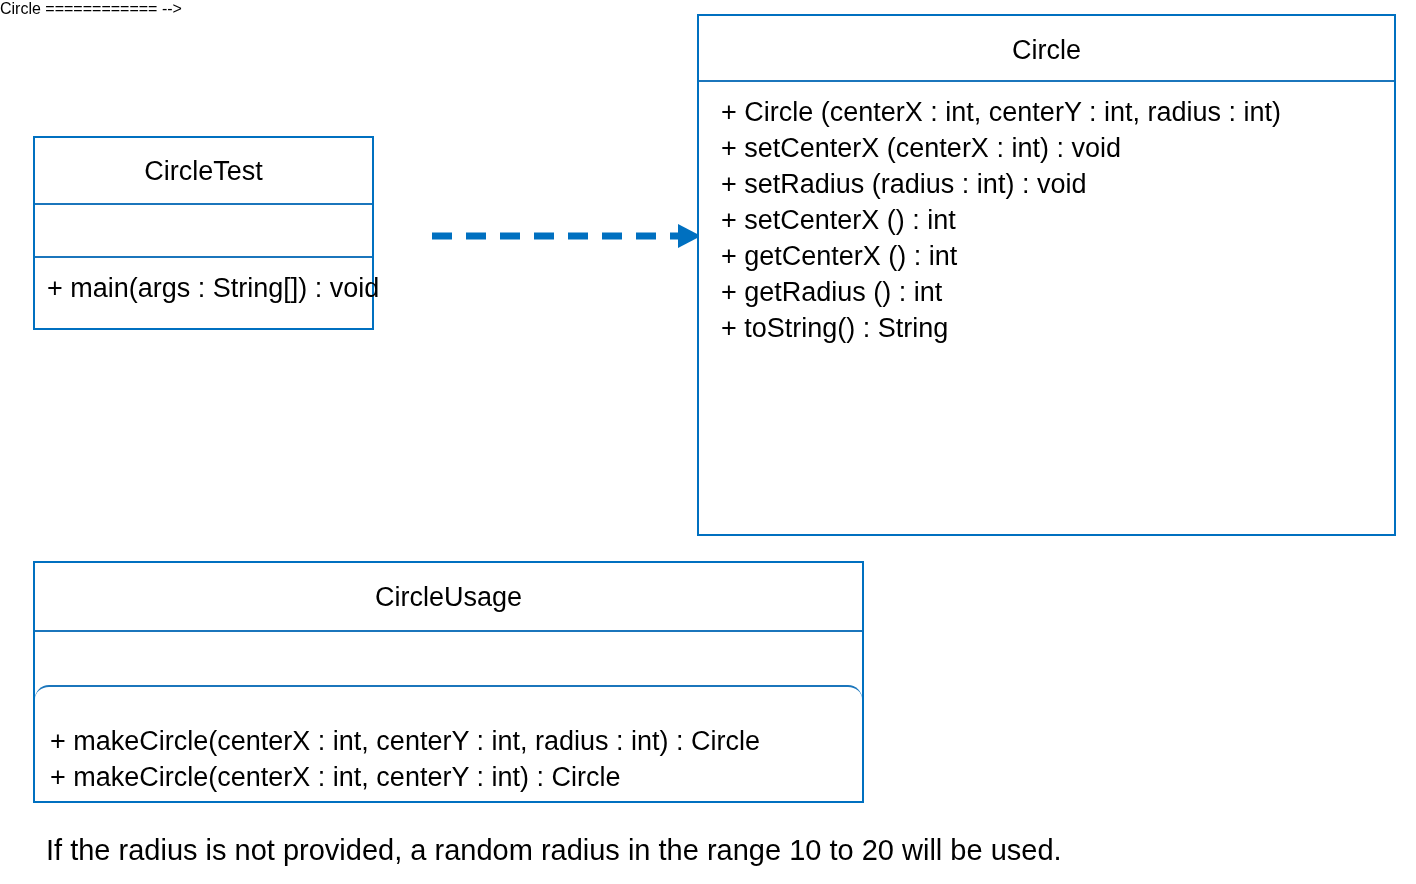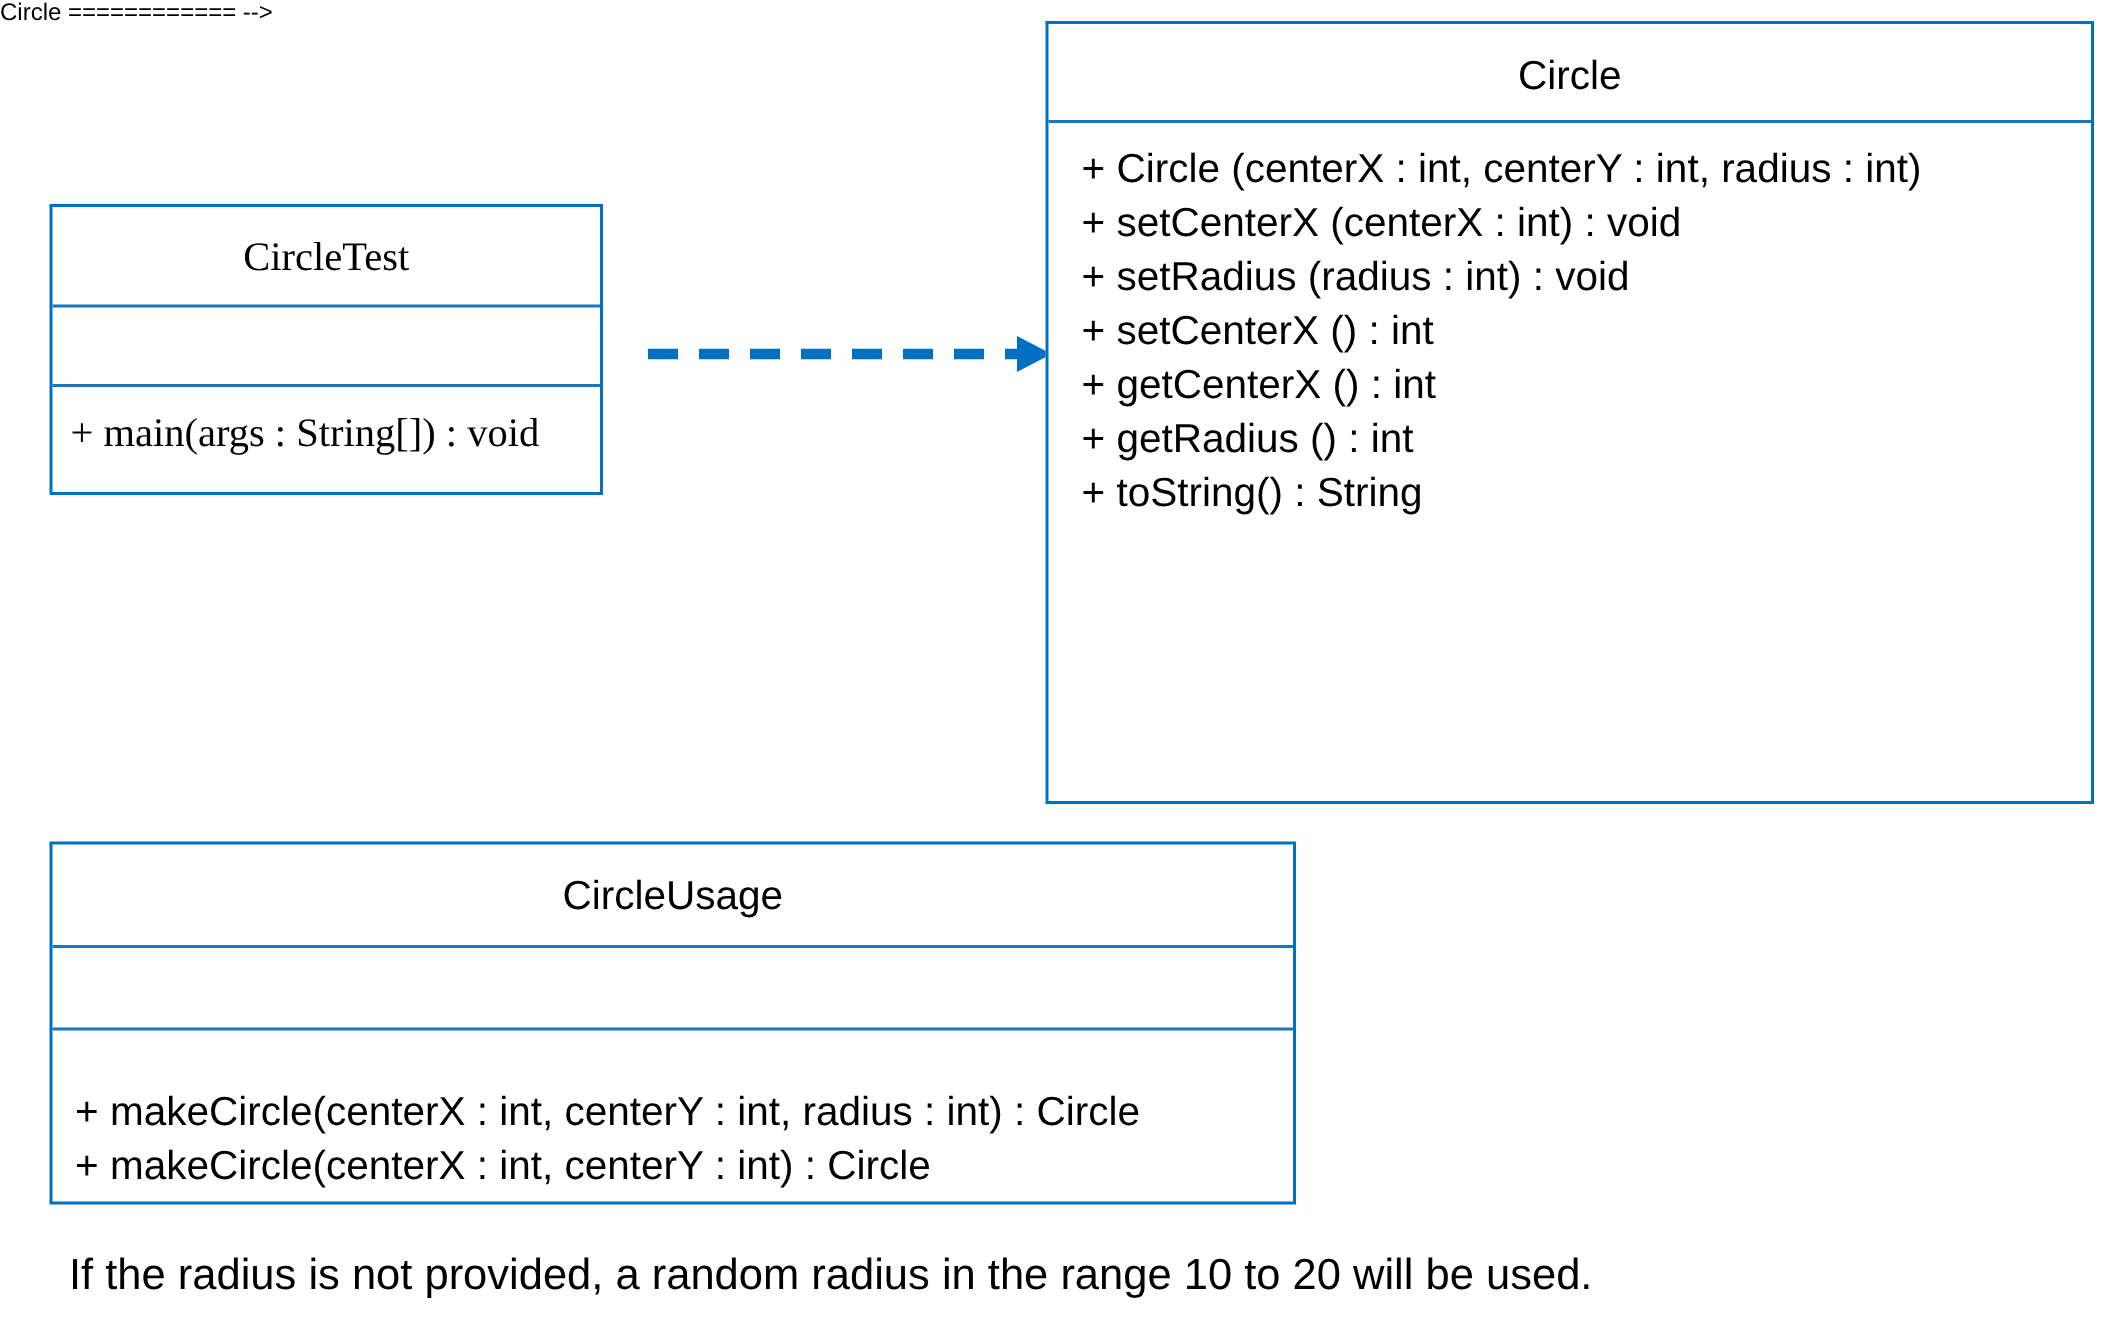--- a/index.html
+++ b/index.html
@@ -68,23 +68,22 @@
   }
   #class-circle .c-ops {
     height: 325px;
     padding: 12px 0 0 22px;
   }
 
   
   #class-circletest {
     left: 33px;
     top: 136px;
-    width: 369px;
+    width: 341px;
     height: 194px;
-    font-family: Liberation Serif, serif;
   }
   #class-circletest .t-title {
     height: 65px;
     padding-top: 20px;
   }
   #class-circletest .t-attrs {
     height: 53px;
   }
   #class-circletest .t-ops {
     height: 72px;
@@ -101,20 +100,21 @@
   #class-circleusage .u-title {
     height: 67px;
     padding-top: 21px;
   }
   #class-circleusage .u-attrs {
     height: 55px;
   }
   #class-circleusage .u-ops {
     height: 116px;
     padding: 36px 0 0 15px;
+    border-radius: 14px;
   }
 
   
   #dependency-arrow {
     position: absolute;
     left: 430px;
     top: 219px;
     width: 272px;
     height: 34px;
   }

